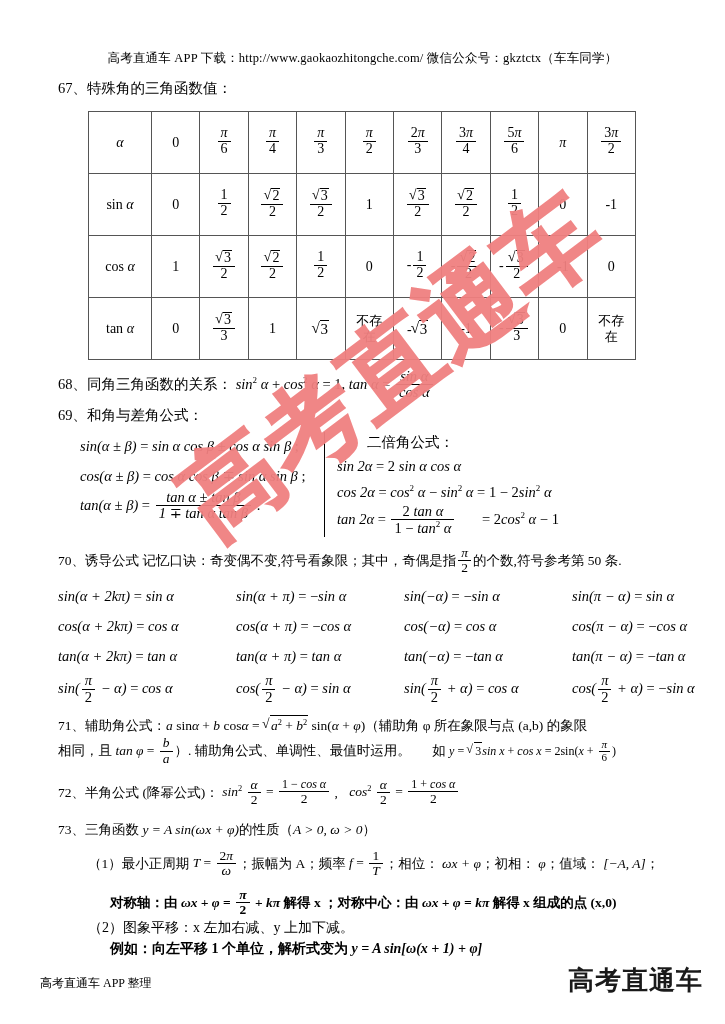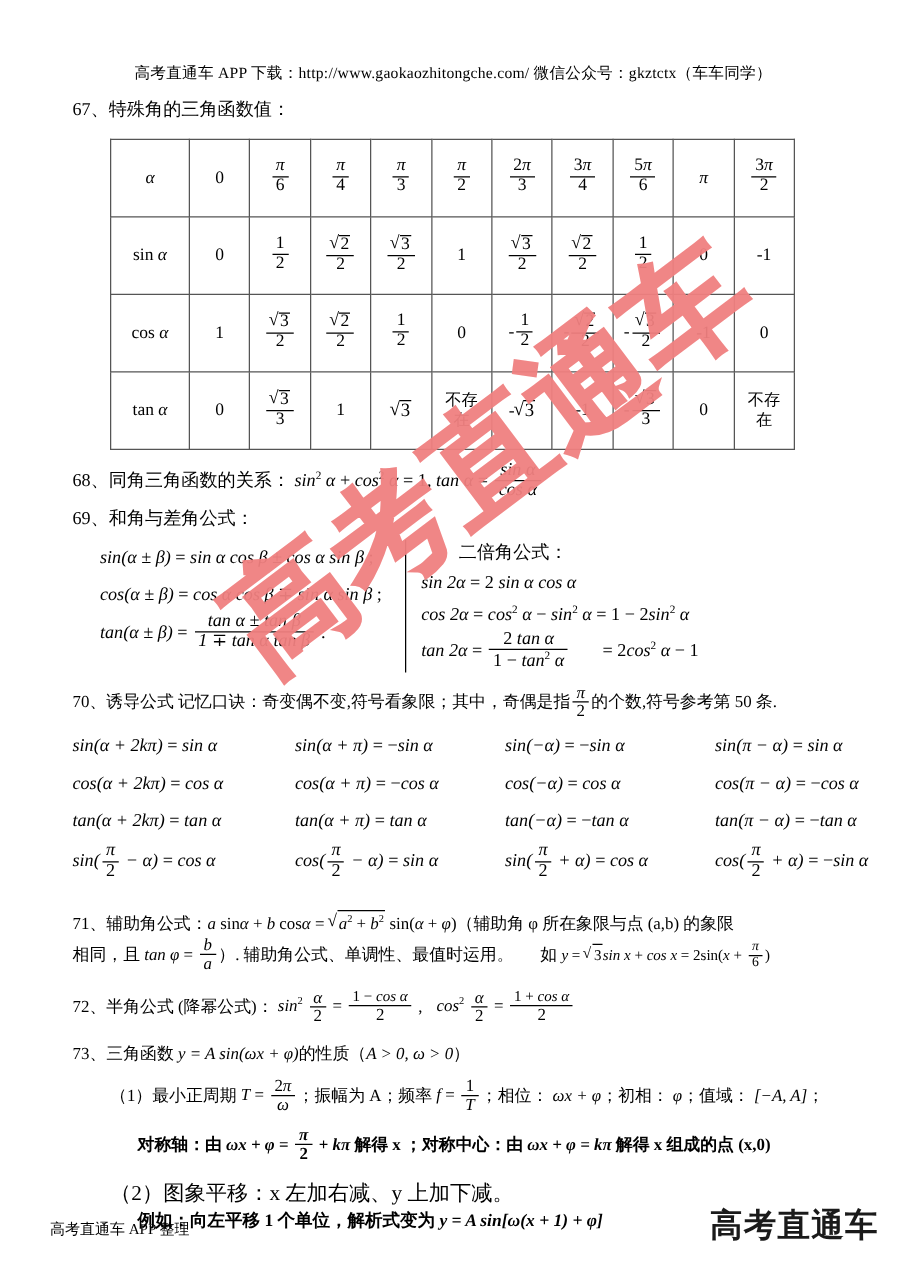--- a/index.html
+++ b/index.html
@@ -257,21 +257,21 @@
       <div><span class="m">tan(α + π)</span> = <span class="m">tan α</span></div>
       <div><span class="m">tan(−α)</span> = −<span class="m">tan α</span></div>
       <div><span class="m">tan(π − α)</span> = −<span class="m">tan α</span></div>
 
       <div style="line-height:2.3"><span class="m">sin(</span><span class="frac"><span class="num"><span class="m">π</span></span><span class="den">2</span></span><span class="m"> − α)</span> = <span class="m">cos α</span></div>
       <div style="line-height:2.3"><span class="m">cos(</span><span class="frac"><span class="num"><span class="m">π</span></span><span class="den">2</span></span><span class="m"> − α)</span> = <span class="m">sin α</span></div>
       <div style="line-height:2.3"><span class="m">sin(</span><span class="frac"><span class="num"><span class="m">π</span></span><span class="den">2</span></span><span class="m"> + α)</span> = <span class="m">cos α</span></div>
       <div style="line-height:2.3"><span class="m">cos(</span><span class="frac"><span class="num"><span class="m">π</span></span><span class="den">2</span></span><span class="m"> + α)</span> = −<span class="m">sin α</span></div>
     </div>
 
-    <div class="line indent1" style="margin-top:21px;font-size:13.5px">
+    <div class="line indent1" style="margin-top:9px;font-size:13.5px">
       <span>71、</span><span>辅助角公式：</span><span class="nw"><span class="m">a</span> sin<span class="m">α</span> + <span class="m">b</span> cos<span class="m">α</span> = <span class="sqrt"><span class="rad"><span class="m">a</span><sup class="exp">2</sup> + <span class="m">b</span><sup class="exp">2</sup></span></span> sin(<span class="m">α</span> + <span class="m">φ</span>)</span><span>（辅助角 φ 所在象限与点 (a,b) 的象限</span>
     </div>
     <div class="line indent1" style="margin-top:2px;font-size:13.5px">
       <span>相同，且</span>
       <span class="nw"><span class="m">tan φ</span> = <span class="frac"><span class="num"><span class="m">b</span></span><span class="den"><span class="m">a</span></span></span></span><span>）. 辅助角公式、单调性、最值时运用。</span>
       <span style="padding-left:18px">如</span>
       <span class="nw" style="font-size:12px"><span class="m">y</span> = <span class="sqrt"><span class="rad">3</span></span><span class="m">sin x</span> + <span class="m">cos x</span> = 2sin(<span class="m">x</span> + <span class="frac" style="font-size:11px"><span class="num"><span class="m">π</span></span><span class="den">6</span></span>)</span>
     </div>
 
     <div class="line indent1" style="margin-top:12px;font-size:13.5px">
@@ -295,21 +295,21 @@
     </div>
 
     <div class="line indent3" style="margin-top:10px;font-size:13.5px">
       <span>对称轴：由</span>
       <span class="nw"><span class="m">ωx + φ</span> = <span class="frac"><span class="num"><span class="m">π</span></span><span class="den">2</span></span> + <span class="m">kπ</span></span>
       <span>解得 x ；对称中心：由</span>
       <span class="m nw">ωx + φ = kπ</span>
       <span>解得 x 组成的点 (x,0)</span>
     </div>
 
-    <div class="line indent2" style="margin-top:12px;font-size:17px">（2）图象平移：x 左加右减、y 上加下减。</div>
+    <div class="line indent2" style="font-size:14px">（2）图象平移：x 左加右减、y 上加下减。</div>
 
     <div class="line indent3" style="font-size:14px">
       <span>例如：向左平移 1 个单位，解析式变为</span>
       <span class="m nw">y = A sin[ω(x + 1) + φ]</span>
     </div>
 
   </div>
 
   <div class="footer-left">高考直通车 APP 整理</div>
   <div class="footer-logo">高考直通车</div>

